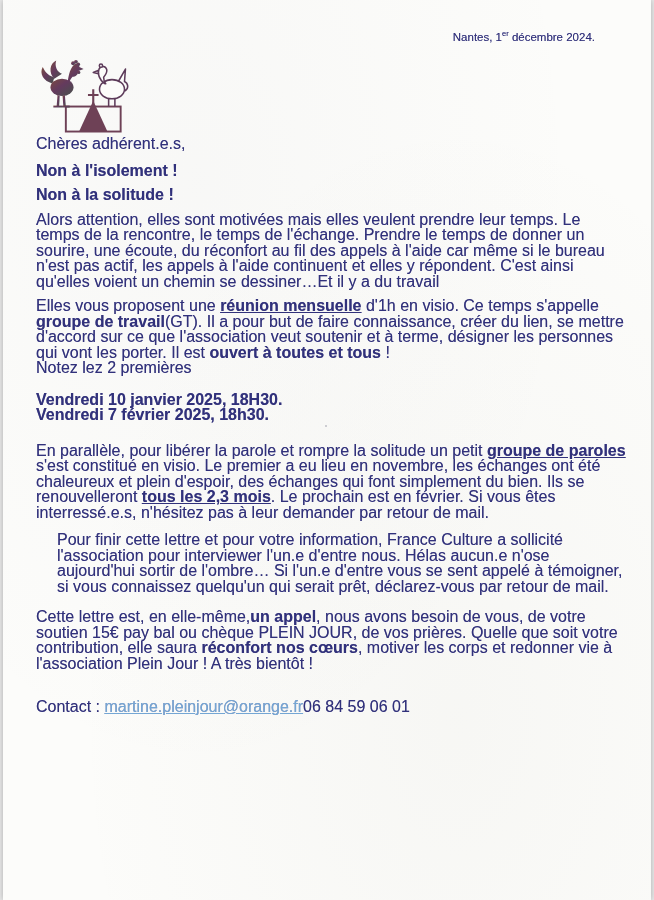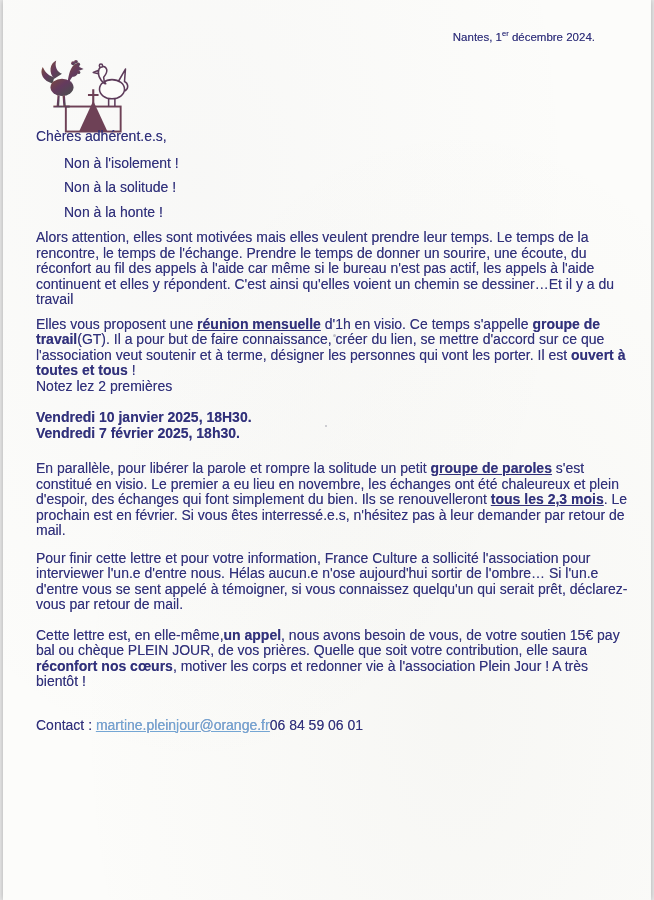--- a/index.html
+++ b/index.html
@@ -11,34 +11,34 @@
       #fcfcfa;
     font-family:"Liberation Sans", sans-serif;
     color:#31317b;
     overflow:hidden;
     box-shadow:0 0 6px rgba(0,0,0,0.25);
     text-shadow:0 0 0.5px rgba(49,49,123,0.55);
   }
   .dateline{position:absolute;top:29px;right:56px;font-size:11.5px;}
   .dateline sup{font-size:7.5px;vertical-align:super;}
   .logo{position:absolute;top:56px;left:34px;width:100px;height:78px;}
-  .body{position:absolute;left:33px;top:129px;width:592px;font-size:14px;line-height:15.5px;}
+  .body{position:absolute;left:33px;top:136px;width:592px;font-size:16px;line-height:15.5px;}
   p{margin:0;}
   .b{font-weight:bold;}
   .u{}
   .bu{font-weight:bold;text-decoration:underline;}
   .m-sal{margin-bottom:11px;}
   .m-p1{margin-bottom:10px;}
-  .slogan{font-weight:normal;margin-bottom:9px;margin-left:28px;}
+  .slogan{font-weight:bold;margin-bottom:9px;}
   .m-prep2{margin-bottom:10px;}
   .m-p2{margin-bottom:9px;}
   .m-p3{margin-bottom:16px;}
   .dates{font-weight:bold;margin-bottom:20px;}
   .m-p4{margin-bottom:12px;}
-  .m-p5{margin-bottom:15px;}
+  .m-p5{margin-bottom:15px;margin-left:21px;}
   .m-p6{margin-bottom:28px;}
   .signoff{text-align:right;margin-bottom:40px;}
   .contact a{color:#74a6d4;text-decoration:underline;cursor:pointer;}
   .speck{position:absolute;border-radius:50%;background:rgba(80,80,110,0.35);}
 </style>
 </head>
 <body>
 
 <div class="page">
 
@@ -86,21 +86,20 @@
     </svg>
   </div>
 
   <div class="body">
 
     <p class="m-sal">Chères adhérent.e.s,</p>
 
 
     <p class="slogan">Non à l'isolement !</p>
     <p class="slogan">Non à la solitude !</p>
-    <p class="slogan m-prep2">Non à la honte !</p>
 
     <p class="m-p2">Alors attention, elles sont motivées mais elles veulent prendre leur temps. Le temps de la rencontre, le temps de l'échange. Prendre le temps de donner un sourire, une écoute, du réconfort au fil des appels à l'aide car même si le bureau n'est pas actif, les appels à l'aide continuent et elles y répondent. C'est ainsi qu'elles voient un chemin se dessiner…Et il y a du travail</p>
 
     <p class="m-p3"><span>Elles vous proposent une </span><span class="bu">réunion mensuelle</span><span class="u"> d'1h en visio</span><span>. Ce temps s'appelle </span><span class="b">groupe de travail</span><span>(GT). Il a pour but de faire connaissance, créer du lien, se mettre d'accord sur ce que l'association veut soutenir et à terme, désigner les personnes qui vont les porter. Il est </span><span class="b">ouvert à toutes et tous</span><span> !</span><br><span>Notez lez 2 premières</span></p>
 
     <p class="dates"><span>Vendredi 10 janvier 2025, 18H30.</span><br><span>Vendredi 7 février 2025, 18h30.</span></p>
 
     <p class="m-p4"><span>En parallèle, pour libérer la parole et rompre la solitude un petit </span><span class="bu">groupe de paroles</span><span> s'est constitué en visio. Le premier a eu lieu en novembre, les échanges ont été chaleureux et plein d'espoir, des échanges qui font simplement du bien. Ils se renouvelleront </span><span class="bu">tous les 2,3 mois</span><span>. Le prochain est en février. Si vous êtes interressé.e.s, n'hésitez pas à leur demander par retour de mail.</span></p>
 
     <p class="m-p5">Pour finir cette lettre et pour votre information, France Culture a sollicité l'association pour interviewer l'un.e d'entre nous. Hélas aucun.e n'ose aujourd'hui sortir de l'ombre… Si l'un.e d'entre vous se sent appelé à témoigner, si vous connaissez quelqu'un qui serait prêt, déclarez-vous par retour de mail.</p>

